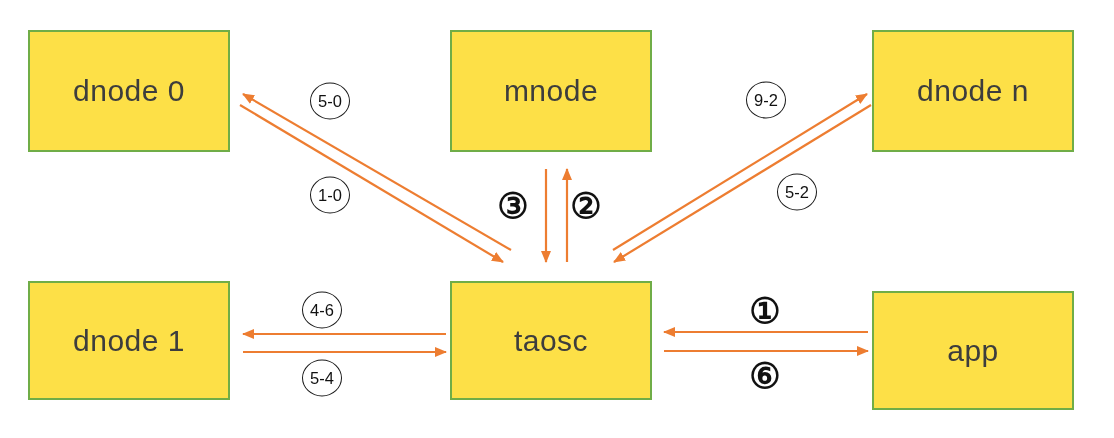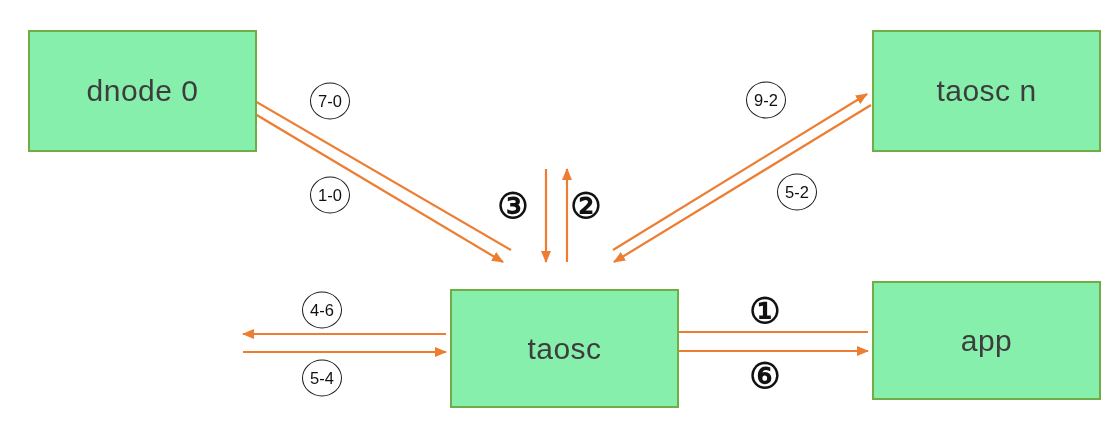--- a/index.html
+++ b/index.html
@@ -14,23 +14,23 @@
     background: #ffffff;
     overflow: hidden;
   }
   .arrows {
     position: absolute;
     left: 0; top: 0;
     width: 1114px; height: 438px;
   }
   .node {
     position: absolute;
-    width: 229px;
+    width: 202px;
     height: 122px;
-    background: #86efac;
+    background: #fde047;
     border: 2px solid #70ad47;
     display: flex;
     align-items: center;
     justify-content: center;
     font-size: 30px;
     color: #3d3d3d;
     letter-spacing: 0.5px;
   }
   .clabel {
     position: absolute;
@@ -79,25 +79,27 @@
     <line x1="871" y1="105" x2="614" y2="262" stroke="#ed7d31" stroke-width="2.2" marker-end="url(#ah)"></line>
 
     <line x1="446" y1="334" x2="243" y2="334" stroke="#ed7d31" stroke-width="2.2" marker-end="url(#ah)"></line>
     <line x1="243" y1="352" x2="446" y2="352" stroke="#ed7d31" stroke-width="2.2" marker-end="url(#ah)"></line>
 
     <line x1="868" y1="332" x2="664" y2="332" stroke="#ed7d31" stroke-width="2.2" marker-end="url(#ah)"></line>
     <line x1="664" y1="351" x2="868" y2="351" stroke="#ed7d31" stroke-width="2.2" marker-end="url(#ah)"></line>
   </svg>
 
   <div class="node" style="left:28px;  top:30px;">dnode 0</div>
-  <div class="node" style="left:872px; top:30px;">taosc n</div>
-  <div class="node" style="left:450px; top:281px; height:119px;margin-top:8px;">taosc</div>
-  <div class="node" style="left:872px; top:281px; height:119px;">app</div>
+  <div class="node" style="left:450px; top:30px;">mnode</div>
+  <div class="node" style="left:872px; top:30px;">dnode n</div>
+  <div class="node" style="left:28px;  top:281px; height:119px;">dnode 1</div>
+  <div class="node" style="left:450px; top:281px; height:119px;">taosc</div>
+  <div class="node" style="left:872px; top:291px; height:119px;">app</div>
 
-  <div class="clabel" style="left:330px; top:101px;">7-0</div>
+  <div class="clabel" style="left:330px; top:101px;">5-0</div>
   <div class="clabel" style="left:330px; top:195px;">1-0</div>
   <div class="clabel" style="left:766px; top:100px;">9-2</div>
   <div class="clabel" style="left:797px; top:192px;">5-2</div>
   <div class="clabel" style="left:322px; top:310px;">4-6</div>
   <div class="clabel" style="left:322px; top:378px;">5-4</div>
 
   <div class="dlabel" style="left:513px; top:205px;">③</div>
   <div class="dlabel" style="left:586px; top:205px;">②</div>
   <div class="dlabel" style="left:765px; top:310px;">①</div>
   <div class="dlabel" style="left:765px; top:375px;">⑥</div>

